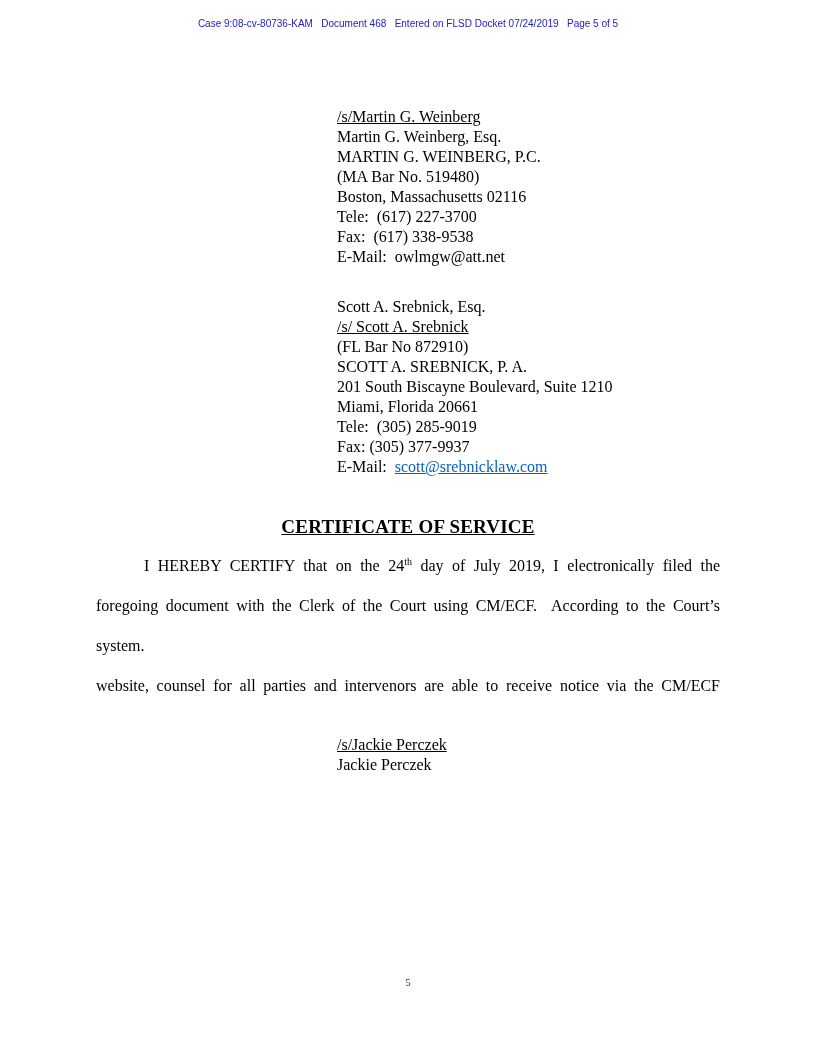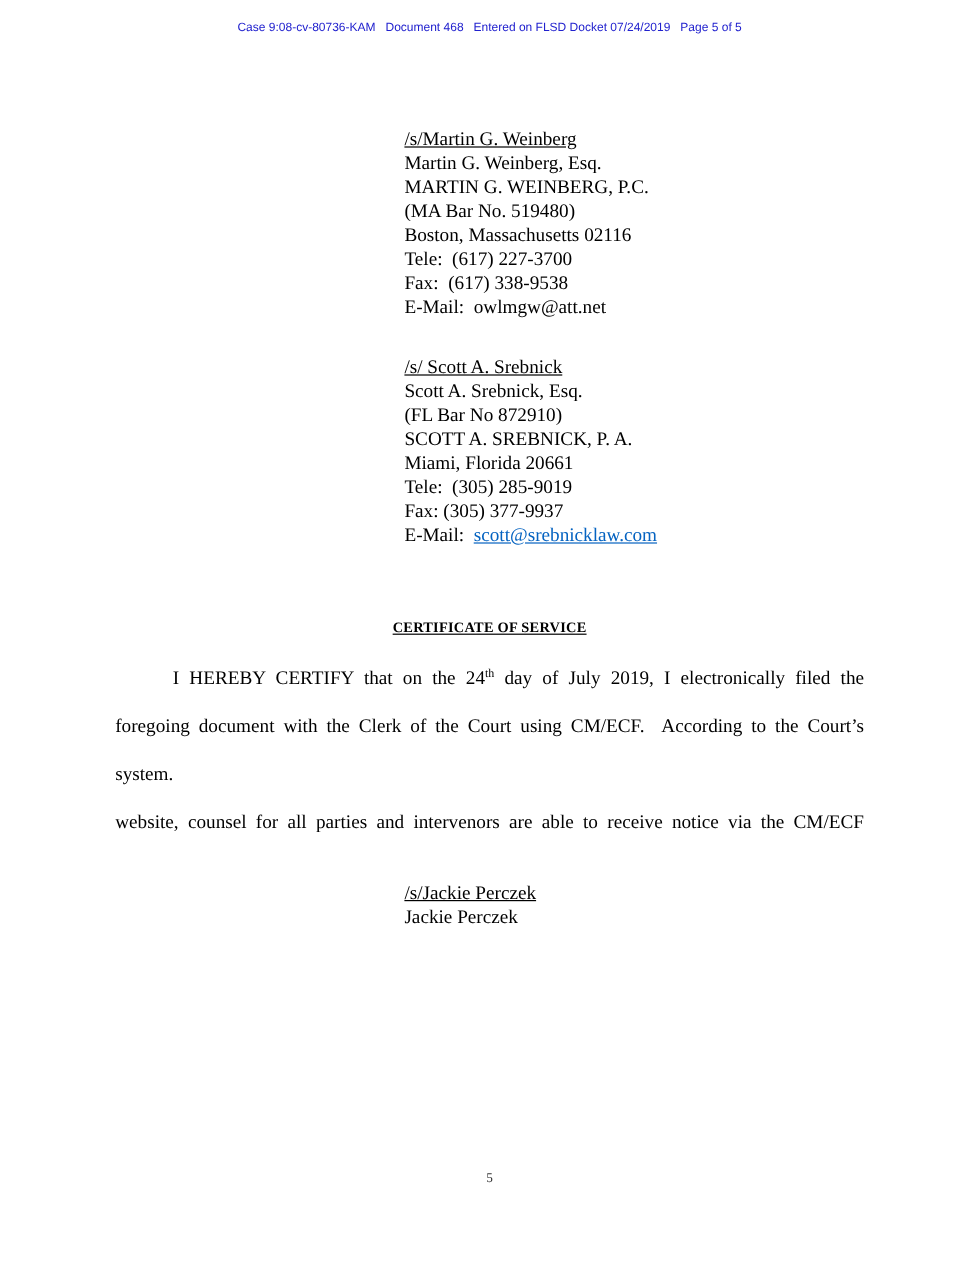--- a/index.html
+++ b/index.html
@@ -47,21 +47,21 @@
     text-decoration: underline;
     cursor: pointer;
     margin-top: 13px;
   }
   .cert-heading {
     position: absolute;
     top: 516px;
     left: 0;
     width: 816px;
     text-align: center;
-    font-size: 12px;
+    font-size: 19px;
     font-weight: bold;
     text-decoration: underline;
     letter-spacing: 0.2px;
   }
   .cert-paragraph {
     position: absolute;
     top: 546px;
     left: 96px;
     width: 624px;
     font-size: 16px;
@@ -105,24 +105,25 @@
     <div class="sig-line">Martin G. Weinberg, Esq.</div>
     <div class="sig-line">MARTIN G. WEINBERG, P.C.</div>
     <div class="sig-line">(MA Bar No. 519480)</div>
     <div class="sig-line">Boston, Massachusetts 02116</div>
     <div class="sig-line">Tele:  (617) 227-3700</div>
     <div class="sig-line">Fax:  (617) 338-9538</div>
     <div class="sig-line"><span>E-Mail:  </span><span>owlmgw@att.net</span></div>
   </div>
 
   <div class="sig-block sig-block-2">
+    <div class="sig-line">Scott A. Srebnick, Esq.</div>
     <div class="sig-line underline">/s/ Scott A. Srebnick</div>
-    <div class="sig-line">Scott A. Srebnick, Esq.</div>
     <div class="sig-line">(FL Bar No 872910)</div>
     <div class="sig-line">SCOTT A. SREBNICK, P. A.</div>
+    <div class="sig-line">201 South Biscayne Boulevard, Suite 1210</div>
     <div class="sig-line">Miami, Florida 20661</div>
     <div class="sig-line">Tele:  (305) 285-9019</div>
     <div class="sig-line">Fax: (305) 377-9937</div>
     <div class="sig-line"><span>E-Mail:  </span><a class="email-link">scott@srebnicklaw.com</a></div>
   </div>
 
   <div class="cert-heading">CERTIFICATE OF SERVICE</div>
 
   <div class="cert-paragraph">
     <div class="para-line para-justify para-indent"><span>I HEREBY CERTIFY that on the 24</span><sup class="ord">th</sup><span> day of July 2019, I electronically filed the</span></div>

